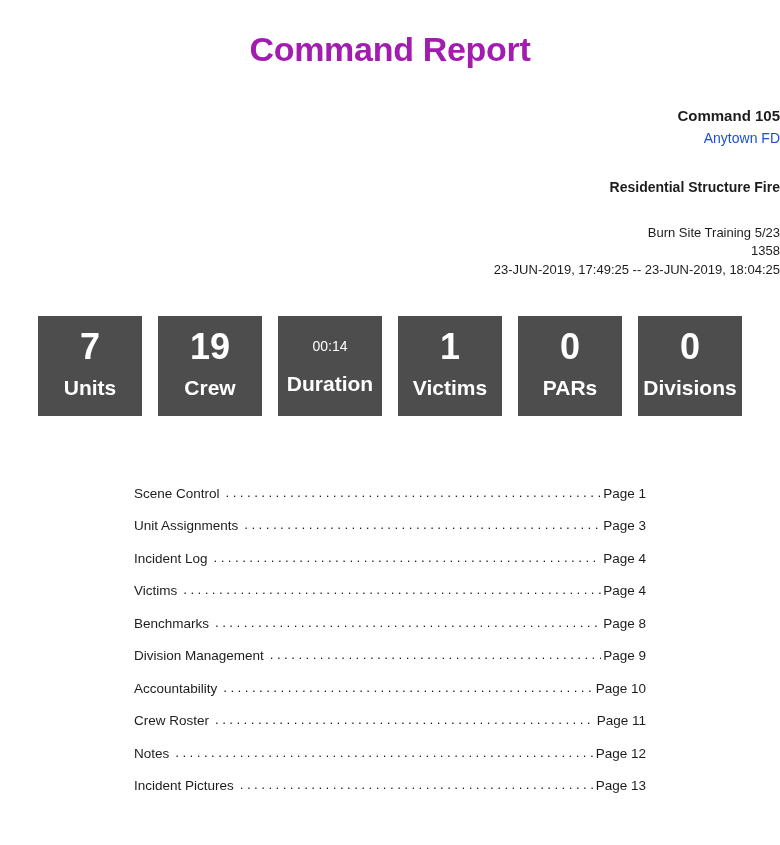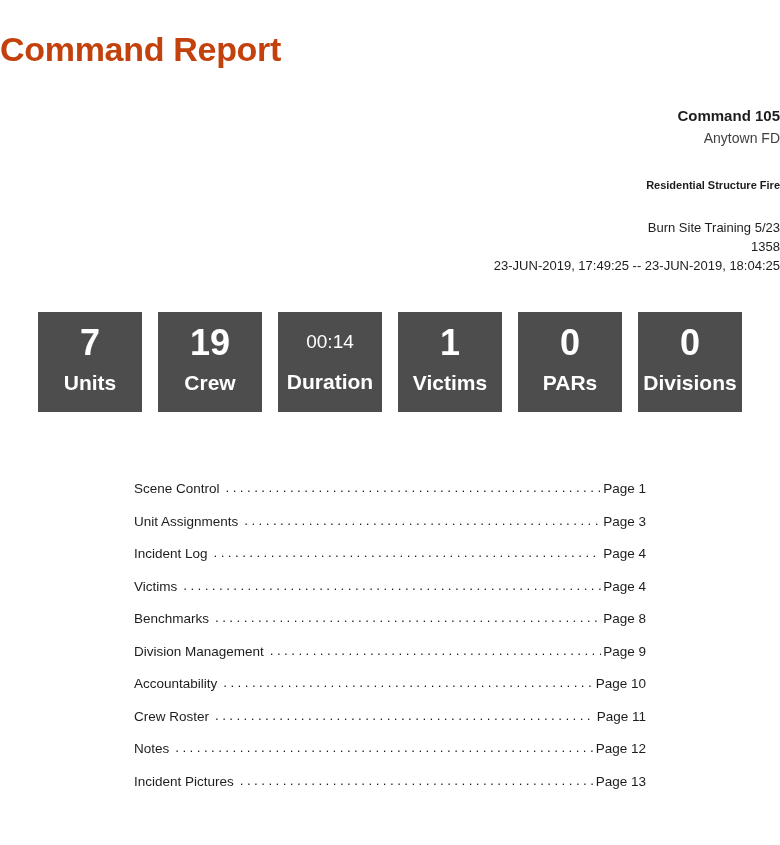--- a/index.html
+++ b/index.html
@@ -16,46 +16,47 @@
   }
   .page {
     width: 780px;
     height: 845px;
     position: relative;
     box-sizing: border-box;
   }
 
   
   .report-title {
+    text-align: center;
     font-size: 34px;
     font-weight: bold;
     letter-spacing: -0.3px;
     margin: 0;
     padding-top: 30px;
-    color: #c2410c;
+    color: #a21caf;
   }
 
   .meta-block {
     text-align: right;
     margin-top: 36px;
   }
   .command-name {
     font-size: 15px;
     font-weight: bold;
     color: #1d1d1d;
     line-height: 1.5;
   }
   .agency-name {
     font-size: 14px;
     font-weight: normal;
-    color: #404040;
+    color: #1d4ed8;
     line-height: 1.5;
   }
   .incident-type {
-    font-size: 11px;
+    font-size: 14px;
     font-weight: bold;
     color: #1d1d1d;
     margin-top: 28px;
     line-height: 1.5;
   }
   .detail-lines {
     margin-top: 26px;
     font-size: 13px;
     color: #1d1d1d;
     line-height: 1.45;
@@ -81,21 +82,21 @@
     box-sizing: border-box;
     padding: 6px 4px 10px 4px;
   }
   .stat-value {
     font-size: 36px;
     font-weight: bold;
     line-height: 1.05;
     margin-bottom: 10px;
   }
   .stat-value.small {
-    font-size: 19px;
+    font-size: 14px;
     font-weight: normal;
     margin-bottom: 18px;
     margin-top: 7px;
   }
   .stat-label {
     font-size: 21px;
     font-weight: bold;
   }
 
   

